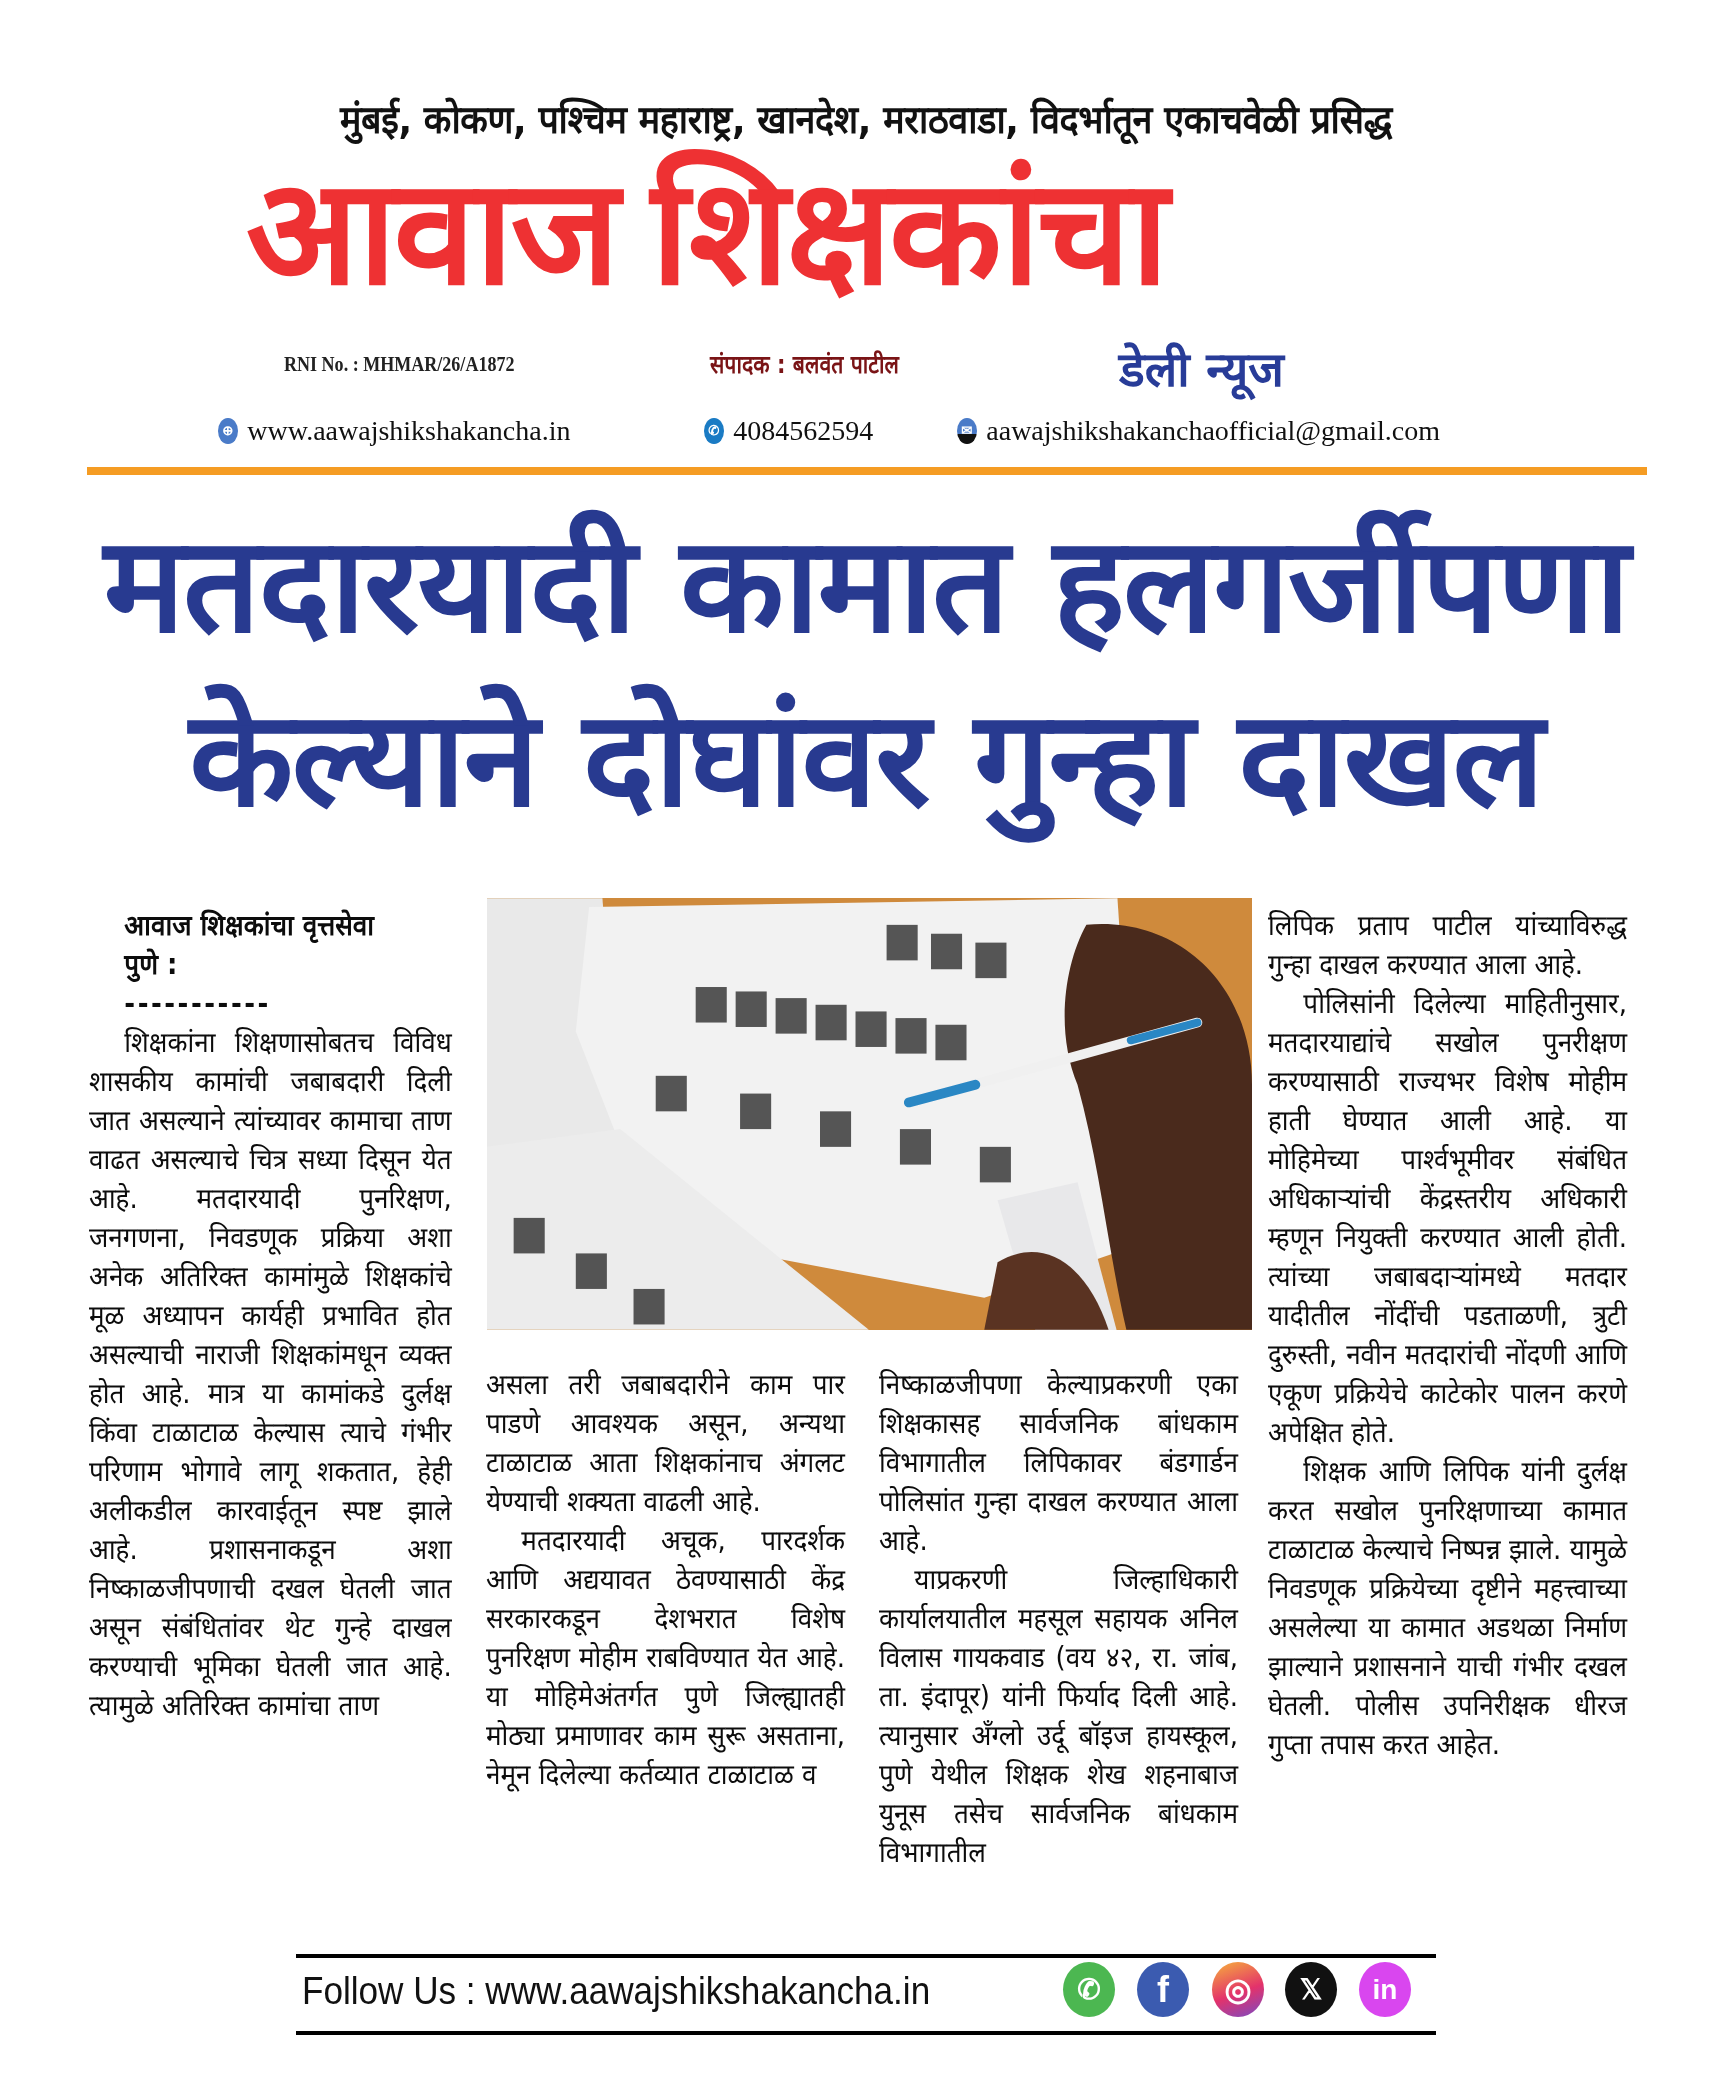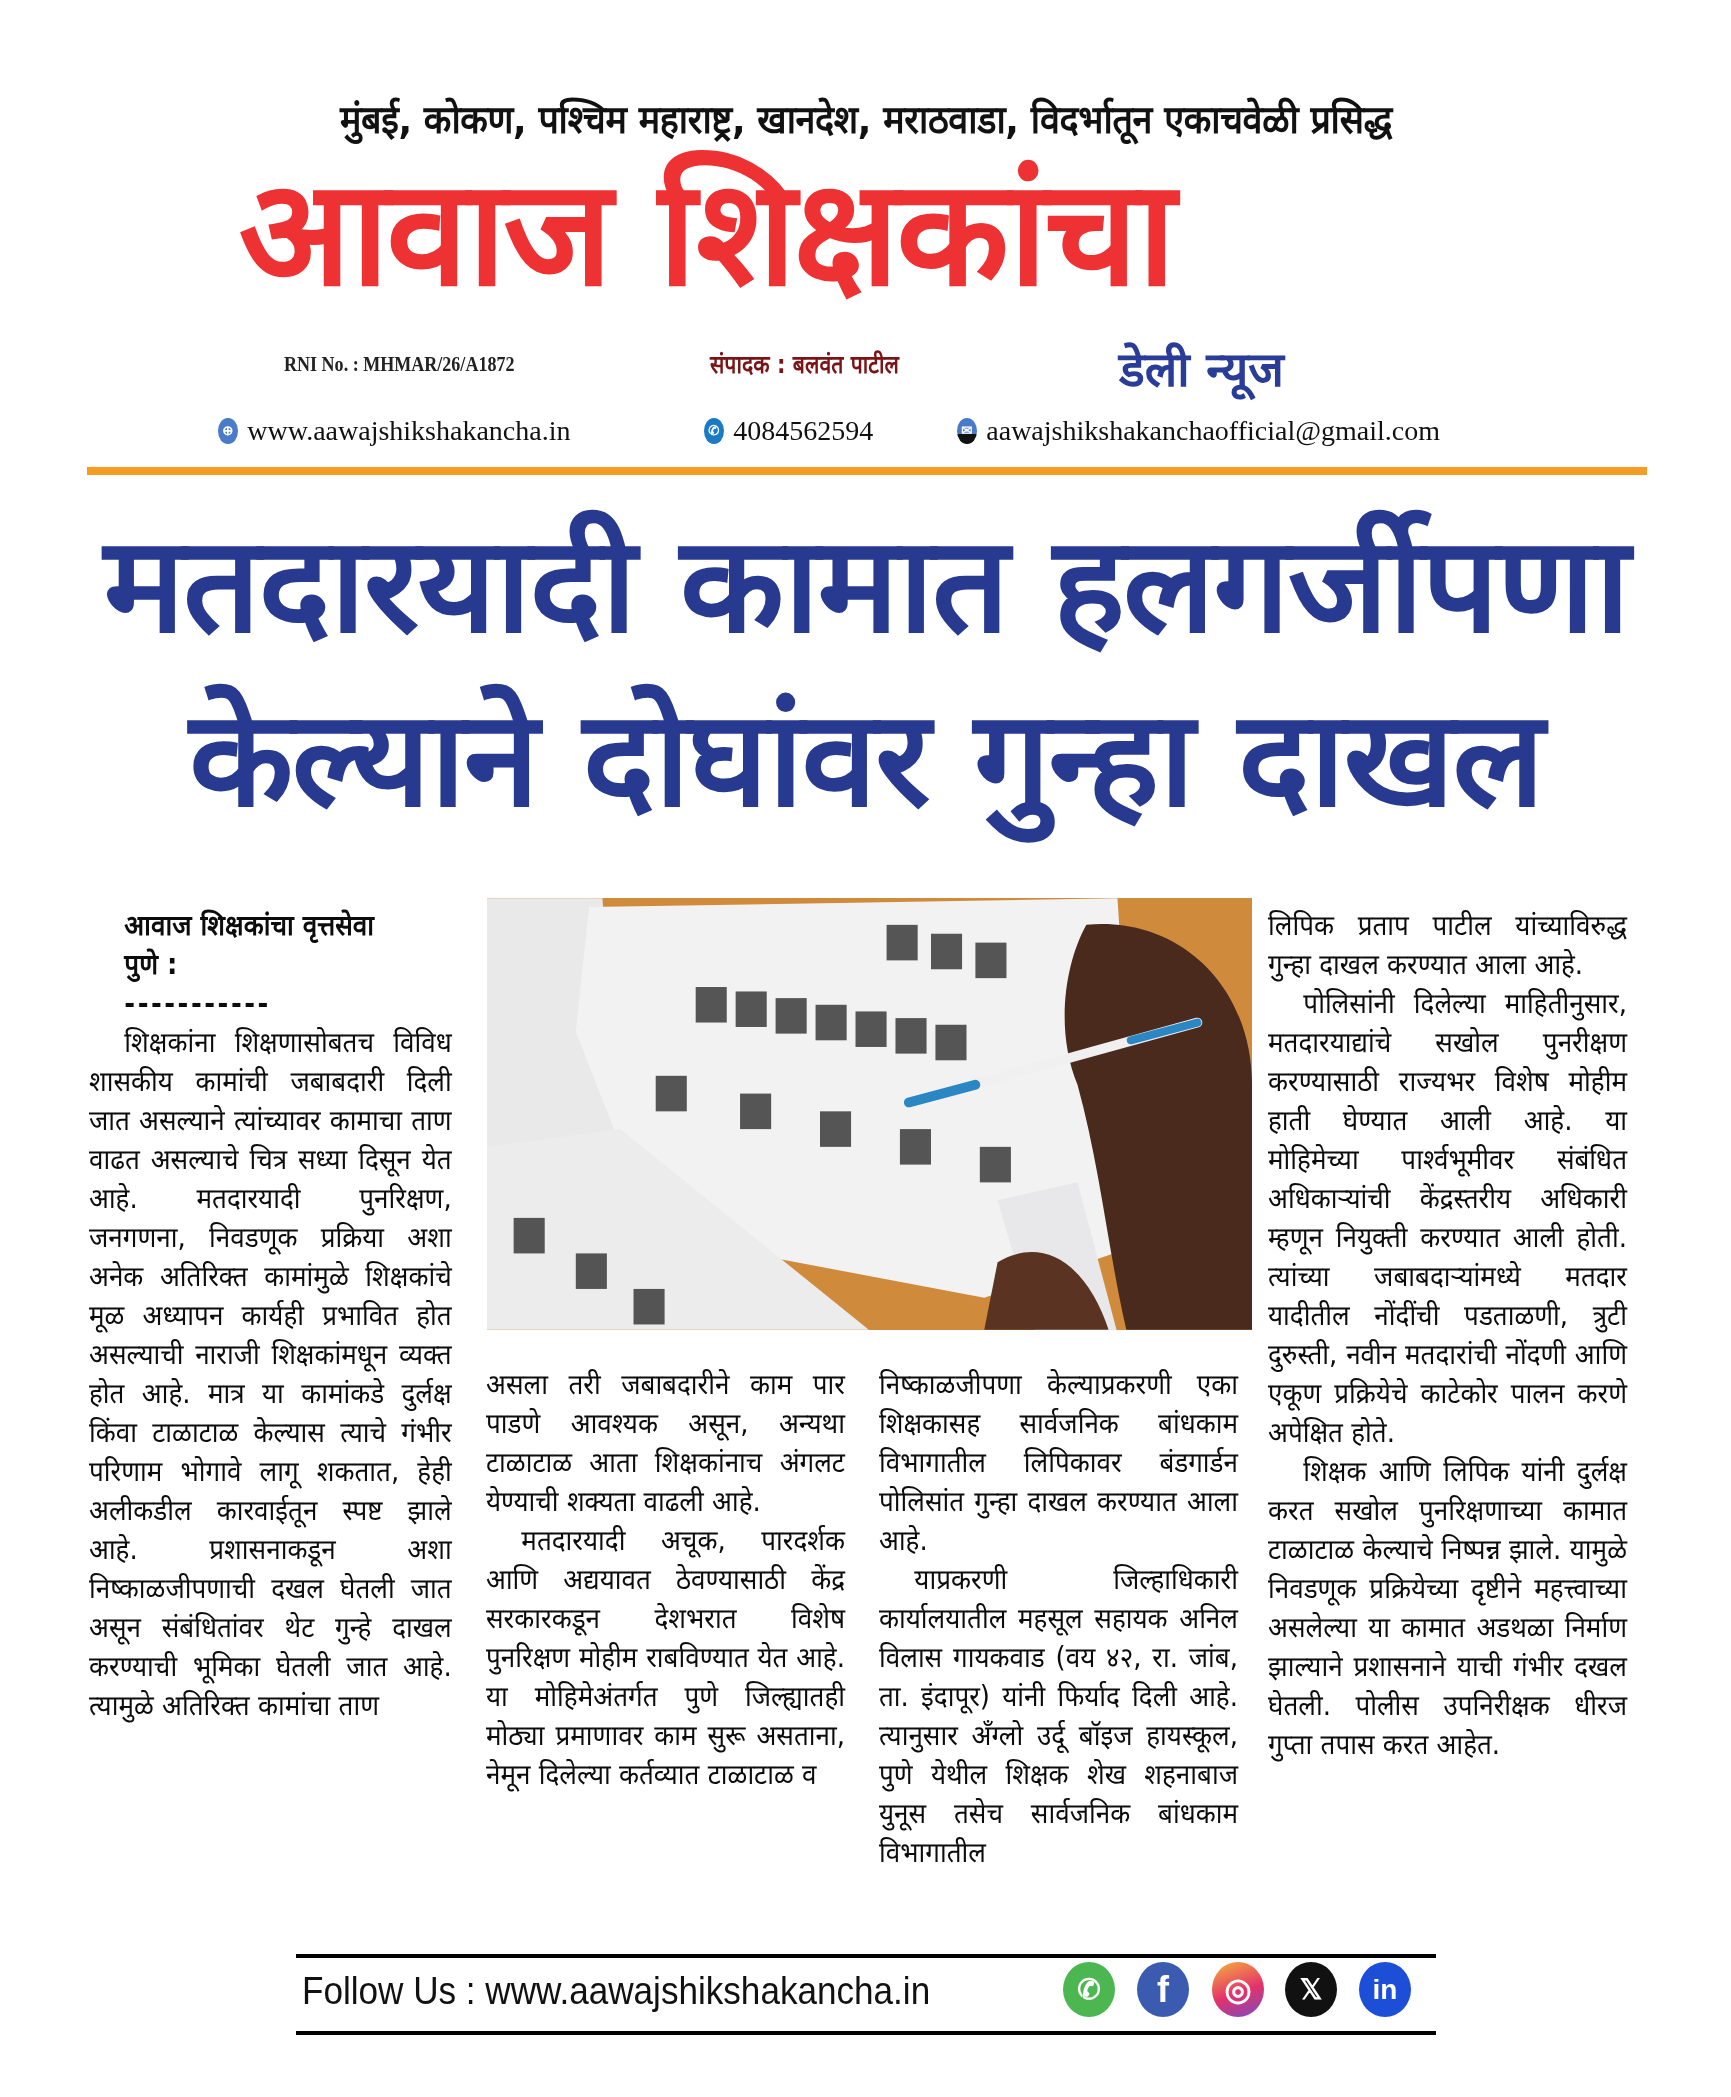--- a/index.html
+++ b/index.html
@@ -1,20 +1,20 @@
 <!DOCTYPE html>
 <html style="font-size:7px"><head>
 <meta charset="utf-8">
 <style>
   html,body{margin:0;padding:0;background:#ffffff;}
   body{width:1732px;height:2097px;position:relative;overflow:hidden;font-family:"DejaVu Sans",sans-serif;color:#111;}
   .abs{position:absolute;}
   
   .tagline{left:0;width:1732px;top:91px;text-align:center;font-size:39px;font-weight:bold;color:#111;letter-spacing:-0.4px;transform:scaleX(0.92);}
-  .masthead{left:0;width:1412px;top:160px;text-align:center;font-size:147px;font-weight:bold;color:#ee3133;line-height:1;letter-spacing:-2.7px;}
+  .masthead{left:0;width:1412px;top:160px;text-align:center;font-size:147px;font-weight:bold;color:#ee3133;line-height:1;letter-spacing:-2.7px;font-family:Liberation Serif, serif;}
   .rni{left:284px;top:351px;font-family:"Liberation Serif",serif;font-weight:bold;font-size:22px;color:#222;transform:scaleX(0.82);transform-origin:left;}
   .editor{left:710px;top:346px;font-size:25px;font-weight:bold;color:#7a1416;transform:scaleX(0.85);transform-origin:left;}
   .daily{left:1119px;top:335px;font-size:48px;font-weight:bold;color:#283c98;text-align:center;}
   .contacts{top:415px;font-family:"Liberation Serif",serif;font-size:28px;color:#111;display:flex;align-items:center;gap:9.8px;}
   .cicon{width:19.5px;height:26px;border-radius:50%;display:inline-flex;align-items:center;justify-content:center;color:#fff;font-size:13.3px;font-weight:bold;}
   .orange-rule{left:87px;top:467px;width:1560px;height:8.4px;background:#f59c23;}
   
   .headline{left:0;width:1732px;text-align:center;font-size:133px;font-weight:bold;color:#283a90;line-height:1;letter-spacing:-1.8px;transform:scaleX(1.02);}
   
   .col{font-size:28px;line-height:39px;text-align:justify;color:#0c0c0c;transform:scaleX(0.93);transform-origin:left top;}
@@ -113,15 +113,15 @@
   <p class="ind">पोलिसांनी दिलेल्या माहितीनुसार, मतदारयाद्यांचे सखोल पुनरीक्षण करण्यासाठी राज्यभर विशेष मोहीम हाती घेण्यात आली आहे. या मोहिमेच्या पार्श्वभूमीवर संबंधित अधिकाऱ्यांची केंद्रस्तरीय अधिकारी म्हणून नियुक्ती करण्यात आली होती. त्यांच्या जबाबदाऱ्यांमध्ये मतदार यादीतील नोंदींची पडताळणी, त्रुटी दुरुस्ती, नवीन मतदारांची नोंदणी आणि एकूण प्रक्रियेचे काटेकोर पालन करणे अपेक्षित होते.</p>
   <p class="ind">शिक्षक आणि लिपिक यांनी दुर्लक्ष करत सखोल पुनरिक्षणाच्या कामात टाळाटाळ केल्याचे निष्पन्न झाले. यामुळे निवडणूक प्रक्रियेच्या दृष्टीने महत्त्वाच्या असलेल्या या कामात अडथळा निर्माण झाल्याने प्रशासनाने याची गंभीर दखल घेतली. पोलीस उपनिरीक्षक धीरज गुप्ता तपास करत आहेत.</p>
 </div>
 
 <div class="abs frule" style="top:1954px;"></div>
 <div class="abs follow">Follow Us : www.aawajshikshakancha.in</div>
 <div class="abs social" style="left:1063px;background:#4cb751;font-size:28px;">✆</div>
 <div class="abs social" style="left:1137px;background:#3b5bb0;font-size:36px;">f</div>
 <div class="abs social" style="left:1212px;background:linear-gradient(160deg,#f7b23a,#e3326b 55%,#7a4bc4);font-size:31px;">◎</div>
 <div class="abs social" style="left:1285px;background:#111111;font-size:28px;">𝕏</div>
-<div class="abs social" style="left:1359px;background:#1d4ed8;font-size:28px;">in</div>
+<div class="abs social" style="left:1359px;background:#d946ef;font-size:28px;">in</div>
 <div class="abs frule" style="top:2031px;"></div>
 
 
 </body></html>

